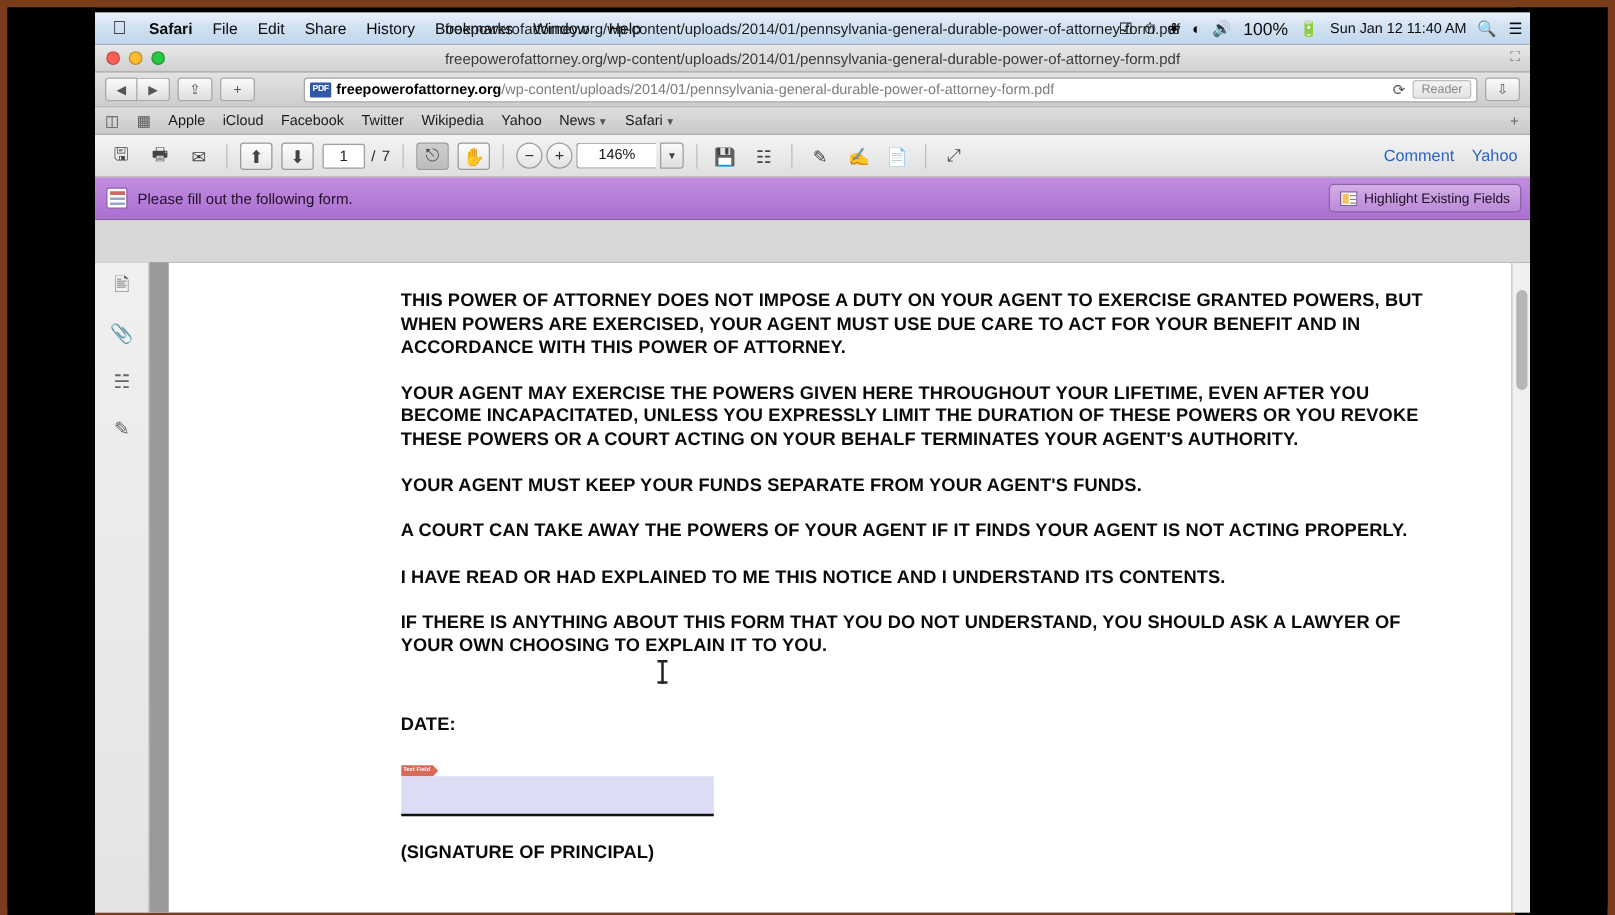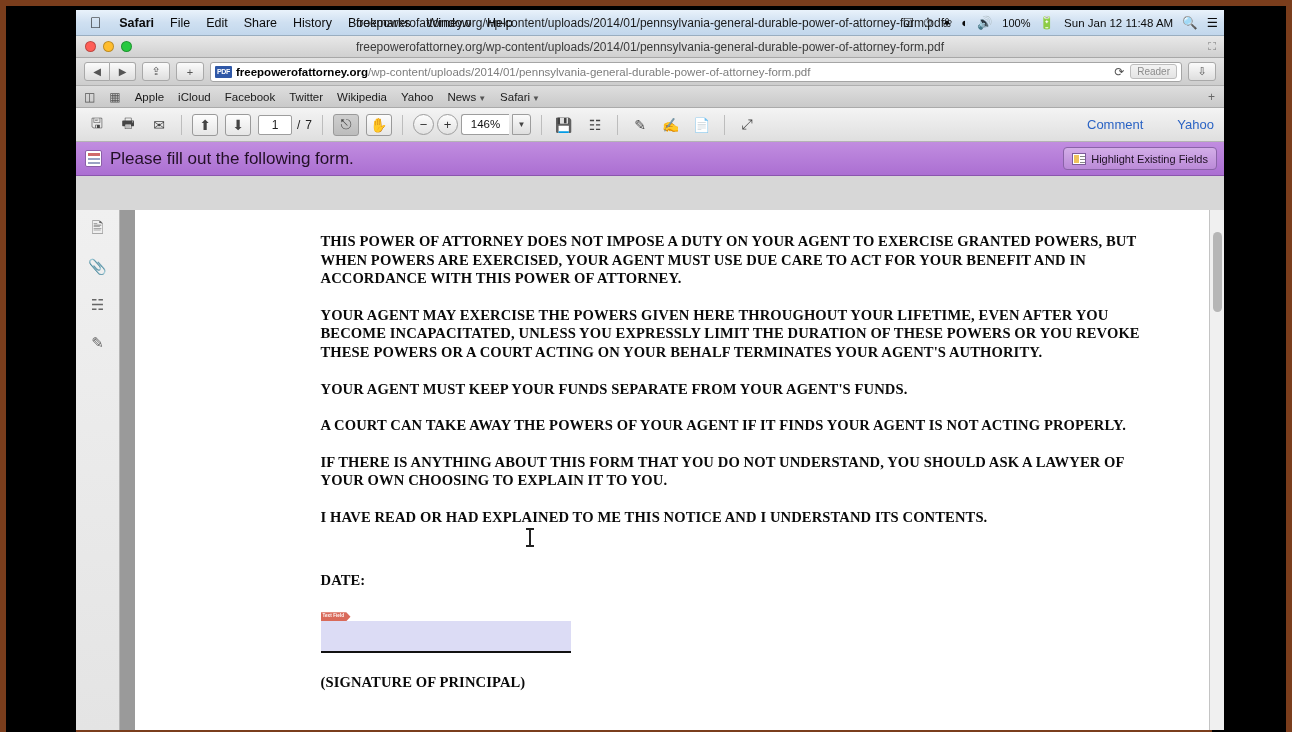--- a/index.html
+++ b/index.html
@@ -107,20 +107,21 @@
   }
   .urlbar {
     flex: 1; height: 20px;
     background: #fff;
     border: 1px solid #a5a5a5;
     border-radius: 3px;
     display: flex; align-items: center;
     padding: 0 4px;
     font-size: 11.5px;
     position: relative;
+    margin-left: 33px;
   }
   .favicon {
     width: 17px; height: 12px; background: #2f58a7; color: #fff;
     font-size: 7px; font-weight: bold; display: flex; align-items: center;
     justify-content: center; border-radius: 1px; margin-right: 4px;
     letter-spacing: -.3px;
   }
   .url-strong { color: #000; font-weight: bold; }
   .url-dim { color: #7c7c7c; }
   .url-right { position: absolute; right: 4px; display: flex; align-items: center; gap: 6px; }
@@ -176,32 +177,32 @@
   }
   .zoomgrp { display: flex; align-items: center; gap: 3px; }
   .circbtn {
     width: 21px; height: 21px; border-radius: 50%;
     border: 1px solid #9d9d9d;
     background: linear-gradient(to bottom,#fdfdfd,#e2e2e2);
     display: flex; align-items: center; justify-content: center;
     font-size: 13px; color: #333; line-height: 1;
   }
   .zoomval {
-    width: 48px; height: 21px; border: 1px solid #9d9d9d;
+    width: 64px; height: 21px; border: 1px solid #9d9d9d;
     border-right: none; border-radius: 3px 0 0 3px; background: #fff;
     font-size: 11.5px; text-align: center; line-height: 19px; color: #111;
   }
   .zoomdrop {
     width: 19px; height: 21px; border: 1px solid #9d9d9d; border-radius: 0 3px 3px 0;
     background: linear-gradient(to bottom,#fbfbfb,#dedede);
     display: flex; align-items: center; justify-content: center;
     font-size: 8px; color: #444;
   }
   .pdfbar .right {
-    position: absolute; right: 10px; display: flex; align-items: center; gap: 34px;
+    position: absolute; right: 10px; display: flex; align-items: center; gap: 14px;
   }
   .link-blue { color: #2a63c4; font-size: 13px; }
 
   
   .notice {
     height: 34px;
     background: linear-gradient(to bottom,#c18de0,#ab6fd2);
     border-bottom: 1px solid #8a56ad;
     display: flex; align-items: center;
     padding: 0 9px; gap: 8px;
@@ -212,21 +213,21 @@
     border-radius: 2px; position: relative;
   }
   .notice-icon:before {
     content: ""; position: absolute; left: 2px; top: 2px; width: 12px; height: 3px;
     background: #d06a6a;
   }
   .notice-icon:after {
     content: ""; position: absolute; left: 2px; top: 7px; width: 12px; height: 2px;
     background: #9aa3c4; box-shadow: 0 4px 0 #9aa3c4;
   }
-  .notice-text { font-size: 17px; color: #221026; }
+  .notice-text { font-size: 12px; color: #221026; }
   .hef-btn {
     position: absolute; right: 7px; top: 5px;
     height: 23px; display: flex; align-items: center; gap: 5px;
     padding: 0 8px;
     border: 1px solid #8a63a8; border-radius: 4px;
     background: linear-gradient(to bottom,#d3aee8,#bb8ad8);
     font-size: 11px; color: #1d0f22;
   }
   .hef-ic {
     width: 14px; height: 12px; background: #fff; border: 1px solid #7d5b99;
@@ -267,21 +268,21 @@
   }
   .doc {
     padding-left: 186px; padding-right: 60px;
     font-family: "Liberation Sans", sans-serif;
     font-weight: bold;
     font-size: 14.6px;
     color: #0a0a0a;
     line-height: 18.6px;
     letter-spacing: .1px;
   }
-  .doc p { margin-bottom: 18px; font-family: Liberation Serif, serif; }
+  .doc p { margin-bottom: 18px; }
   .date-line { margin-top: 44px; margin-bottom: 0; }
   .sigfield {
     margin-top: 32px;
     width: 250px; height: 32px;
     background: #dcdcf5;
     border-bottom: 2px solid #111;
     position: relative;
   }
   .sig-tag {
     position: absolute; left: 0; top: -9px;
@@ -342,23 +343,23 @@
       <span class="mi">History</span>
       <span class="mi">Bookmarks</span>
       <span class="mi">Window</span>
       <span class="mi">Help</span>
       <div class="right">
         <span class="ic">☑</span>
         <span class="ic">⏱</span>
         <span class="ic">❀</span>
         <span class="ic">◐</span>
         <span class="ic">🔊</span>
-        <span style="font-size:11px">100%</span>
+        <span style="font-size:14px">100%</span>
         <span class="ic">🔋</span>
-        <span style="font-size:11.5px">Sun Jan 12  11:48 AM</span>
+        <span style="font-size:11.5px">Sun Jan 12  11:40 AM</span>
         <span class="ic">🔍</span>
         <span class="ic">☰</span>
       </div>
     </div>
 
     <div class="win">
 
       <div class="titlebar">
         <div class="lights">
           <span class="light l-red"></span>
@@ -456,22 +457,22 @@
           <div class="rail-ic">✎</div>
         </div>
 
         <div class="page-area">
           <div class="page">
             <div class="doc">
               <p>THIS POWER OF ATTORNEY DOES NOT IMPOSE A DUTY ON YOUR AGENT TO EXERCISE GRANTED POWERS, BUT WHEN POWERS ARE EXERCISED, YOUR AGENT MUST USE DUE CARE TO ACT FOR YOUR BENEFIT AND IN ACCORDANCE WITH THIS POWER OF ATTORNEY.</p>
               <p>YOUR AGENT MAY EXERCISE THE POWERS GIVEN HERE THROUGHOUT YOUR LIFETIME, EVEN AFTER YOU BECOME INCAPACITATED, UNLESS YOU EXPRESSLY LIMIT THE DURATION OF THESE POWERS OR YOU REVOKE THESE POWERS OR A COURT ACTING ON YOUR BEHALF TERMINATES YOUR AGENT'S AUTHORITY.</p>
               <p>YOUR AGENT MUST KEEP YOUR FUNDS SEPARATE FROM YOUR AGENT'S FUNDS.</p>
               <p>A COURT CAN TAKE AWAY THE POWERS OF YOUR AGENT IF IT FINDS YOUR AGENT IS NOT ACTING PROPERLY.</p>
+              <p>I HAVE READ OR HAD EXPLAINED TO ME THIS NOTICE AND I UNDERSTAND ITS CONTENTS.</p>
               <p>IF THERE IS ANYTHING ABOUT THIS FORM THAT YOU DO NOT UNDERSTAND, YOU SHOULD ASK A LAWYER OF YOUR OWN CHOOSING TO EXPLAIN IT TO YOU.</p>
-              <p>I HAVE READ OR HAD EXPLAINED TO ME THIS NOTICE AND I UNDERSTAND ITS CONTENTS.</p>
               <p class="date-line">DATE:</p>
               <div class="sigfield">
                 <span class="sig-tag">Text Field</span>
               </div>
               <p class="sig-caption">(SIGNATURE OF PRINCIPAL)</p>
             </div>
             <div class="cursor-ibeam"></div>
           </div>
           <div class="vscroll">
             <div class="vthumb"></div>

